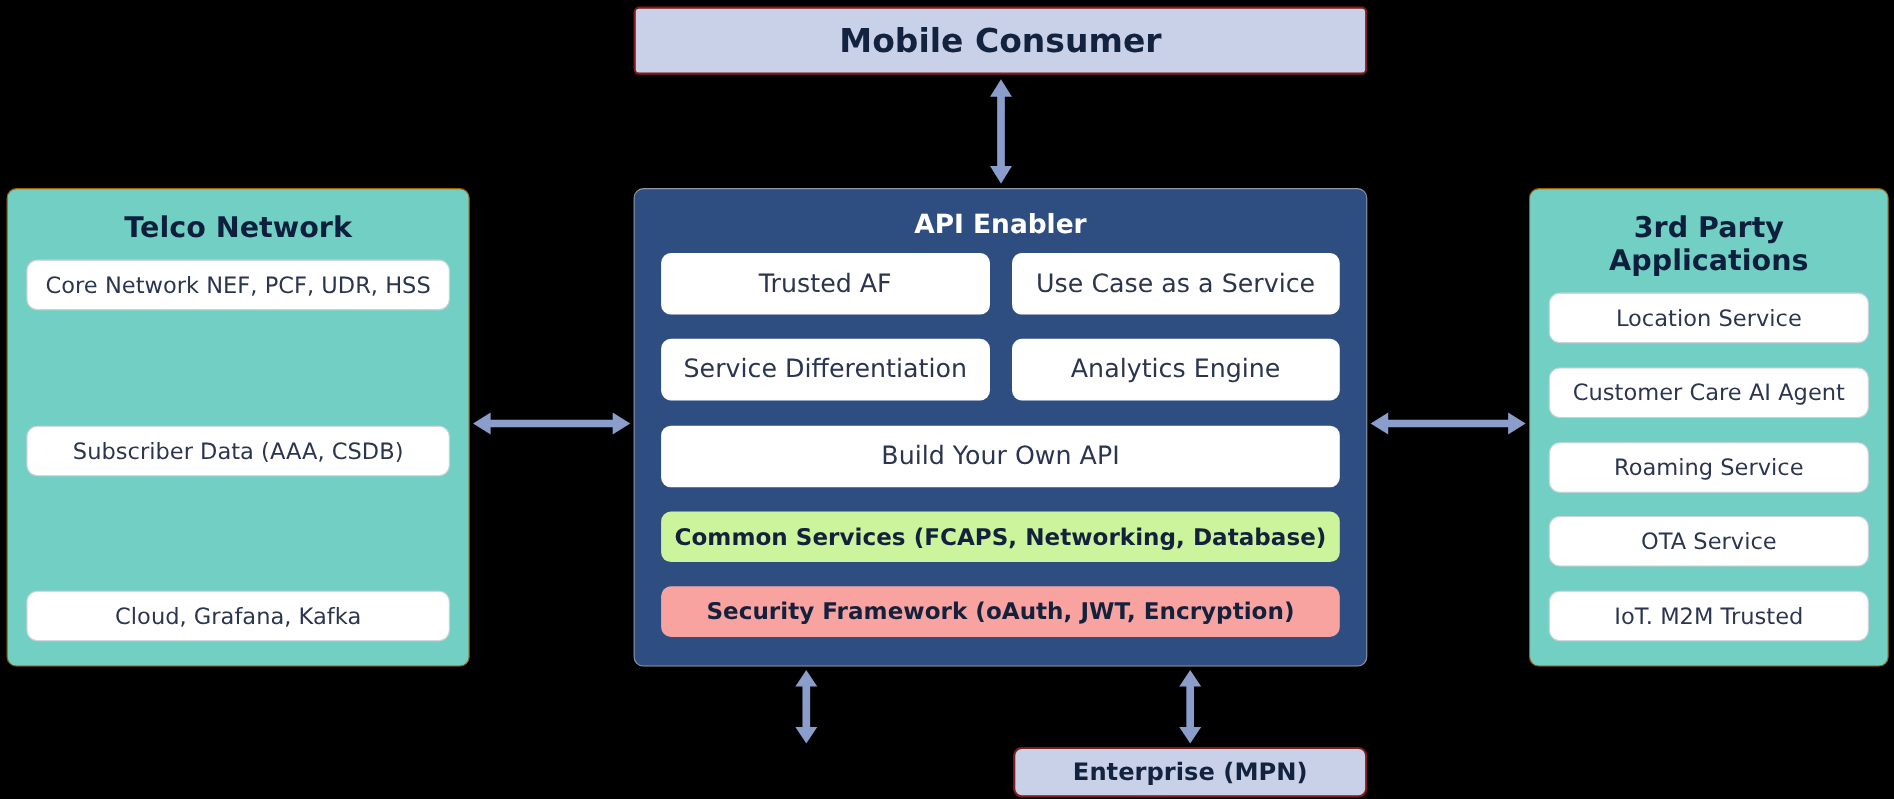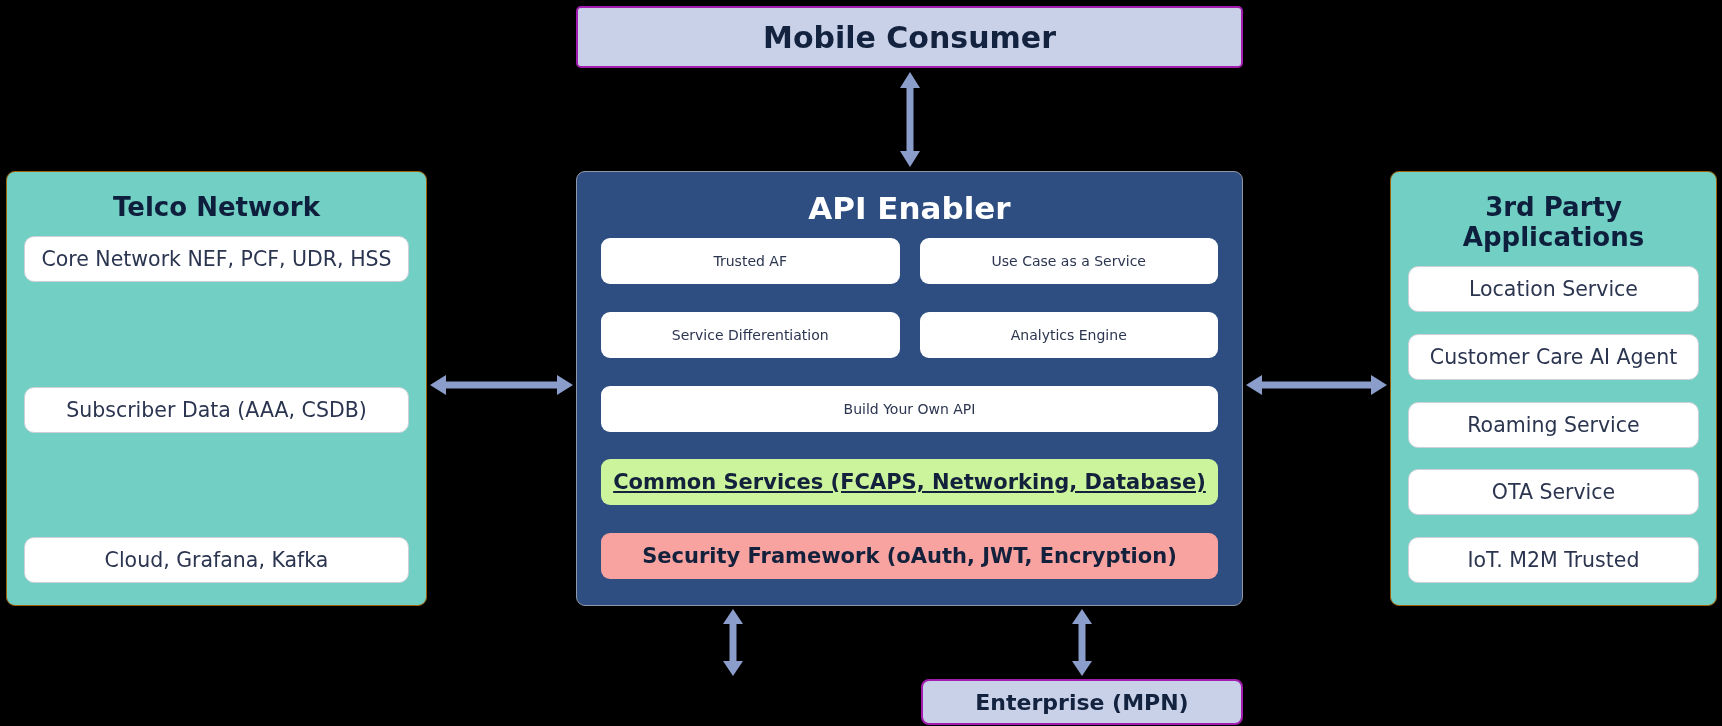--- a/index.html
+++ b/index.html
@@ -14,21 +14,21 @@
     --pill-text:#2b3550;
   }
   html,body{margin:0;padding:0;background:#000;}
   body{font-family:"DejaVu Sans","Liberation Sans",sans-serif;}
   .canvas{position:relative;width:1722px;height:726px;background:#000;overflow:hidden;}
 
   
   .lav-box{
     position:absolute;
     background:var(--lavender-box);
-    border:2px solid #a21caf;
+    border:2px solid #7f1d1d;
     border-radius:5px;
     display:flex;align-items:center;justify-content:center;
     color:var(--dark-text);
     font-weight:bold;
     box-sizing:border-box;
   }
   .mobile-consumer{left:576px;top:6px;width:667px;height:62px;font-size:30px;}
   .api-marketplace{left:571px;top:679px;width:324px;height:46px;font-size:22px;border-radius:8px;}
   .enterprise{left:921px;top:679px;width:322px;height:46px;font-size:22px;border-radius:8px;}
 
@@ -63,39 +63,39 @@
   .panel-navy{
     position:absolute;left:576px;top:171px;width:667px;height:435px;
     background:var(--navy-panel);
     border:1px solid #8f98a8;
     border-radius:9px;
     box-sizing:border-box;
     padding:10px 24px 26px;
     display:flex;flex-direction:column;
   }
   .navy-title{
-    text-align:center;font-weight:bold;font-size:31px;
+    text-align:center;font-weight:bold;font-size:24px;
     color:#ffffff;margin:8px 0 12px;flex:0 0 auto;
   }
   .navy-rows{display:flex;flex-direction:column;justify-content:space-between;flex:1;}
   .navy-row{display:flex;gap:20px;}
   .module{
     background:var(--white-box);
-    border-radius:9px;height:46px;box-sizing:border-box;
+    border-radius:9px;height:56px;box-sizing:border-box;
     display:flex;align-items:center;justify-content:center;
-    font-size:14px;color:var(--pill-text);
+    font-size:23px;color:var(--pill-text);
     flex:1;text-align:center;
   }
   .module.full{flex:1 1 100%;}
   .band{
     border-radius:9px;height:46px;box-sizing:border-box;
     display:flex;align-items:center;justify-content:center;
     font-size:21px;font-weight:bold;color:#14213c;text-align:center;
   }
-  .band.green{background:var(--green-box);text-decoration:underline;}
+  .band.green{background:var(--green-box);}
   .band.pink{background:var(--pink-box);}
 
   
   .arrow{position:absolute;}
   .arrow line{stroke:var(--arrow);stroke-width:7;}
   .arrow polygon{fill:var(--arrow);}
 </style>
 </head>
 <body>
 

